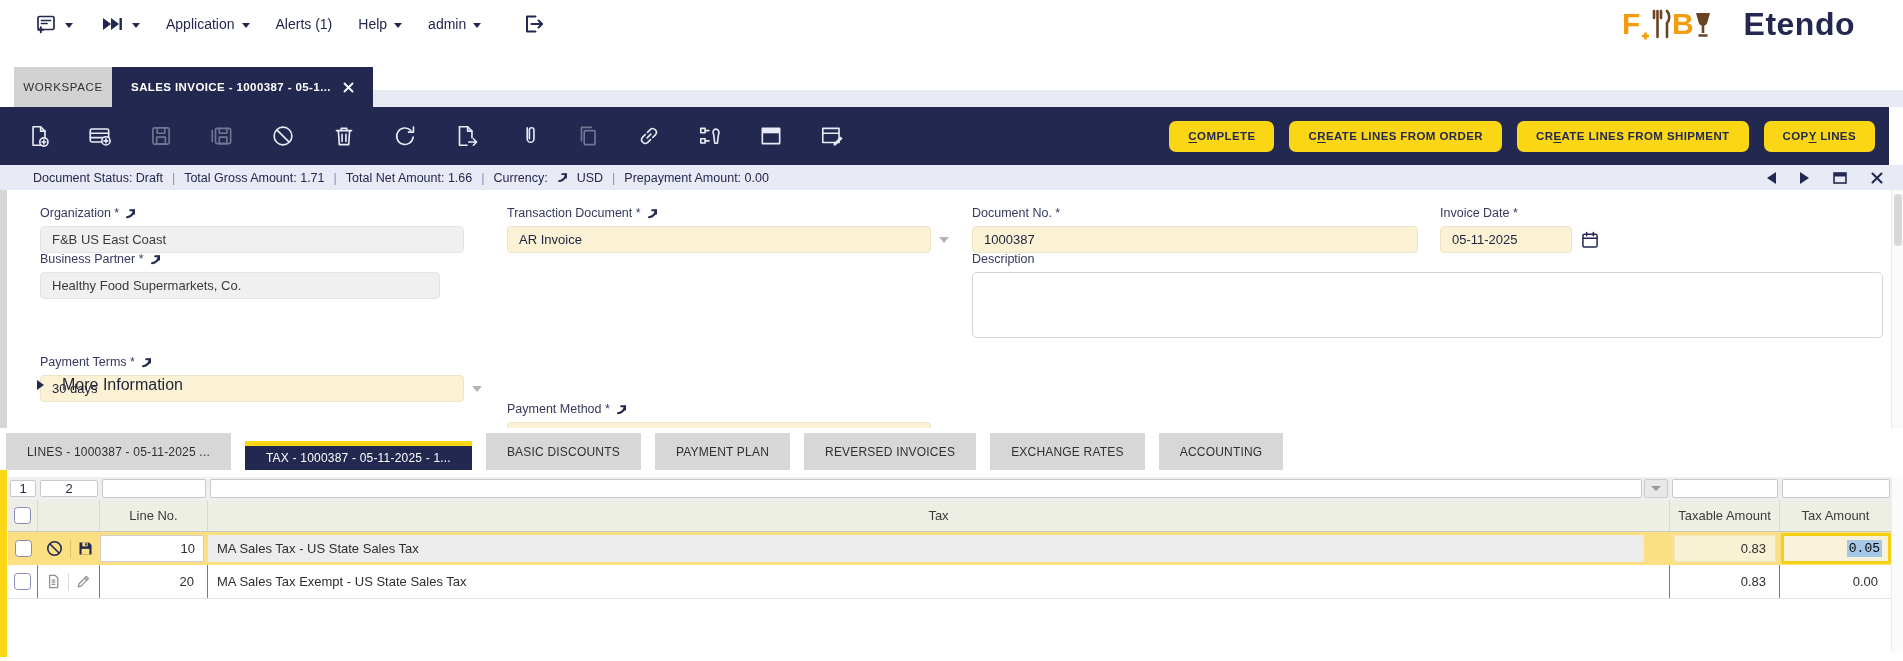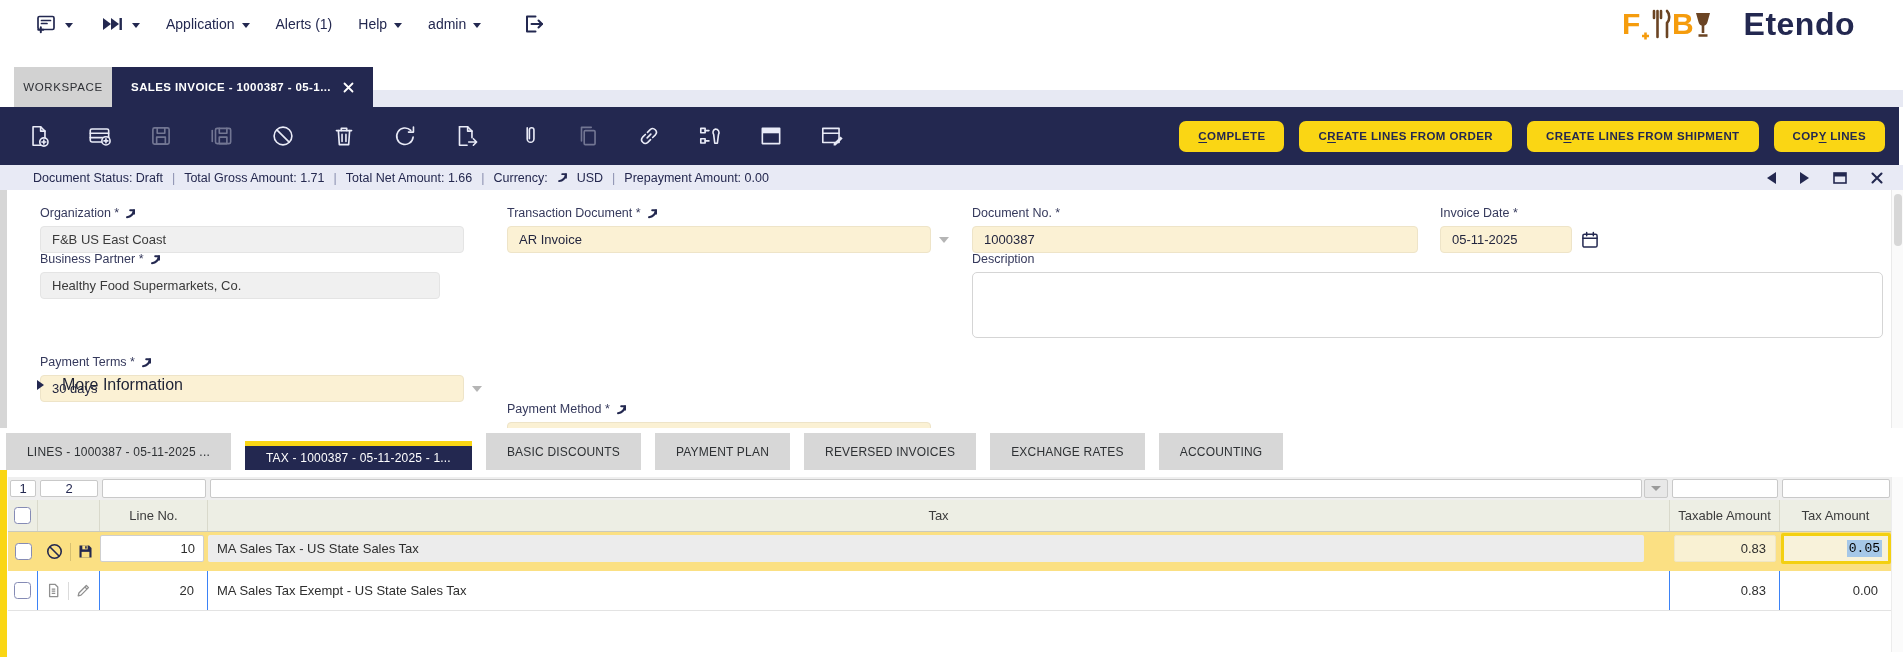--- a/index.html
+++ b/index.html
@@ -19,21 +19,21 @@
 
   
   .tabstrip{position:absolute;top:48px;left:0;right:0;height:59px;background:#fff;padding-left:48px;}
   .tabstrip .lav{position:absolute;left:373px;right:0;bottom:0;height:17px;background:#e7e9f3;}
   .wtab{position:absolute;bottom:0;height:40px;display:flex;align-items:center;justify-content:center;
         font-size:11.5px;letter-spacing:.6px;}
   .wtab.workspace{left:14px;width:98px;background:#d2d2d2;color:#2f3136;}
   .wtab.active{left:112px;width:261px;background:#232850;color:#fff;gap:12px;font-weight:bold;letter-spacing:.4px;}
 
   
-  .toolbar{position:absolute;top:107px;left:0;right:4px;height:58px;background:#232850;
+  .toolbar{position:absolute;top:107px;left:0;right:14px;height:58px;background:#232850;
            display:flex;align-items:center;padding-left:26px;box-sizing:border-box;}
   .ticons{display:flex;align-items:center;gap:35px;}
   .ticon{width:26px;height:26px;cursor:pointer;}
   .ticon svg{stroke:#e9ebf7;stroke-width:1.5;fill:none;stroke-linecap:round;stroke-linejoin:round;}
   .ticon.dim{opacity:.4;}
   .tbuttons{margin-left:auto;display:flex;align-items:center;gap:15px;margin-right:14px;}
   .ybtn{height:31px;background:#fad614;border:none;border-radius:7px;color:#232850;
         font-family:"Liberation Sans",sans-serif;font-size:11.5px;font-weight:bold;
         letter-spacing:.4px;padding:0 19px;cursor:pointer;}
   .ybtn u{text-underline-offset:2px;}
@@ -96,21 +96,21 @@
   .ftax{display:flex;flex:1;}
   .farrow{width:22px;margin:2px 2px 2px 0;background:#e8e8e8;border:1px solid #c9c9c9;border-radius:2px;
           display:flex;align-items:center;justify-content:center;}
   .farrow .tri{width:0;height:0;border-left:5px solid transparent;border-right:5px solid transparent;
                border-top:5.5px solid #9a9a9a;}
   
   .hrow{height:31px;background:#edeee4;border-bottom:1px solid #c9c9bd;color:#3c3c3c;}
   .hrow>div{border-right:1px solid #d9d9cb;display:flex;align-items:center;justify-content:center;}
   .hrow .gcol-tax{justify-content:center;}
   
-  .drow{height:39px;}
+  .drow{height:33px;}
   .drow1{background:#fbe083;}
   .drow1 .ibox{height:27px;margin:3px 0;border-radius:2px;display:flex;align-items:center;box-sizing:border-box;}
   .lineno-input{background:#fff;border:1px solid #cfcfcf;justify-content:flex-end;padding-right:8px;margin-right:4px!important;}
   .taxedit{background:#ececec;justify-content:flex-start;padding-left:9px;margin-right:26px!important;}
   .taxable-box{background:#f9f1d3;border:1px solid #efe6c6;justify-content:flex-end;padding-right:9px;margin:3px 4px!important;}
   .taxamt-box{background:#f8f2da;border:3px solid #f3d011;justify-content:flex-end;padding-right:6px;
               margin:1px 1px!important;height:31px!important;font-family:Liberation Mono, monospace;}
   .selblue{background:#a6c8e8;color:#000;padding:1px 2px;}
   .drow2{background:#fff;border-bottom:1px solid #e3e3e3;}
   .drow2>div{border-right:1px solid #3b82f6;}

